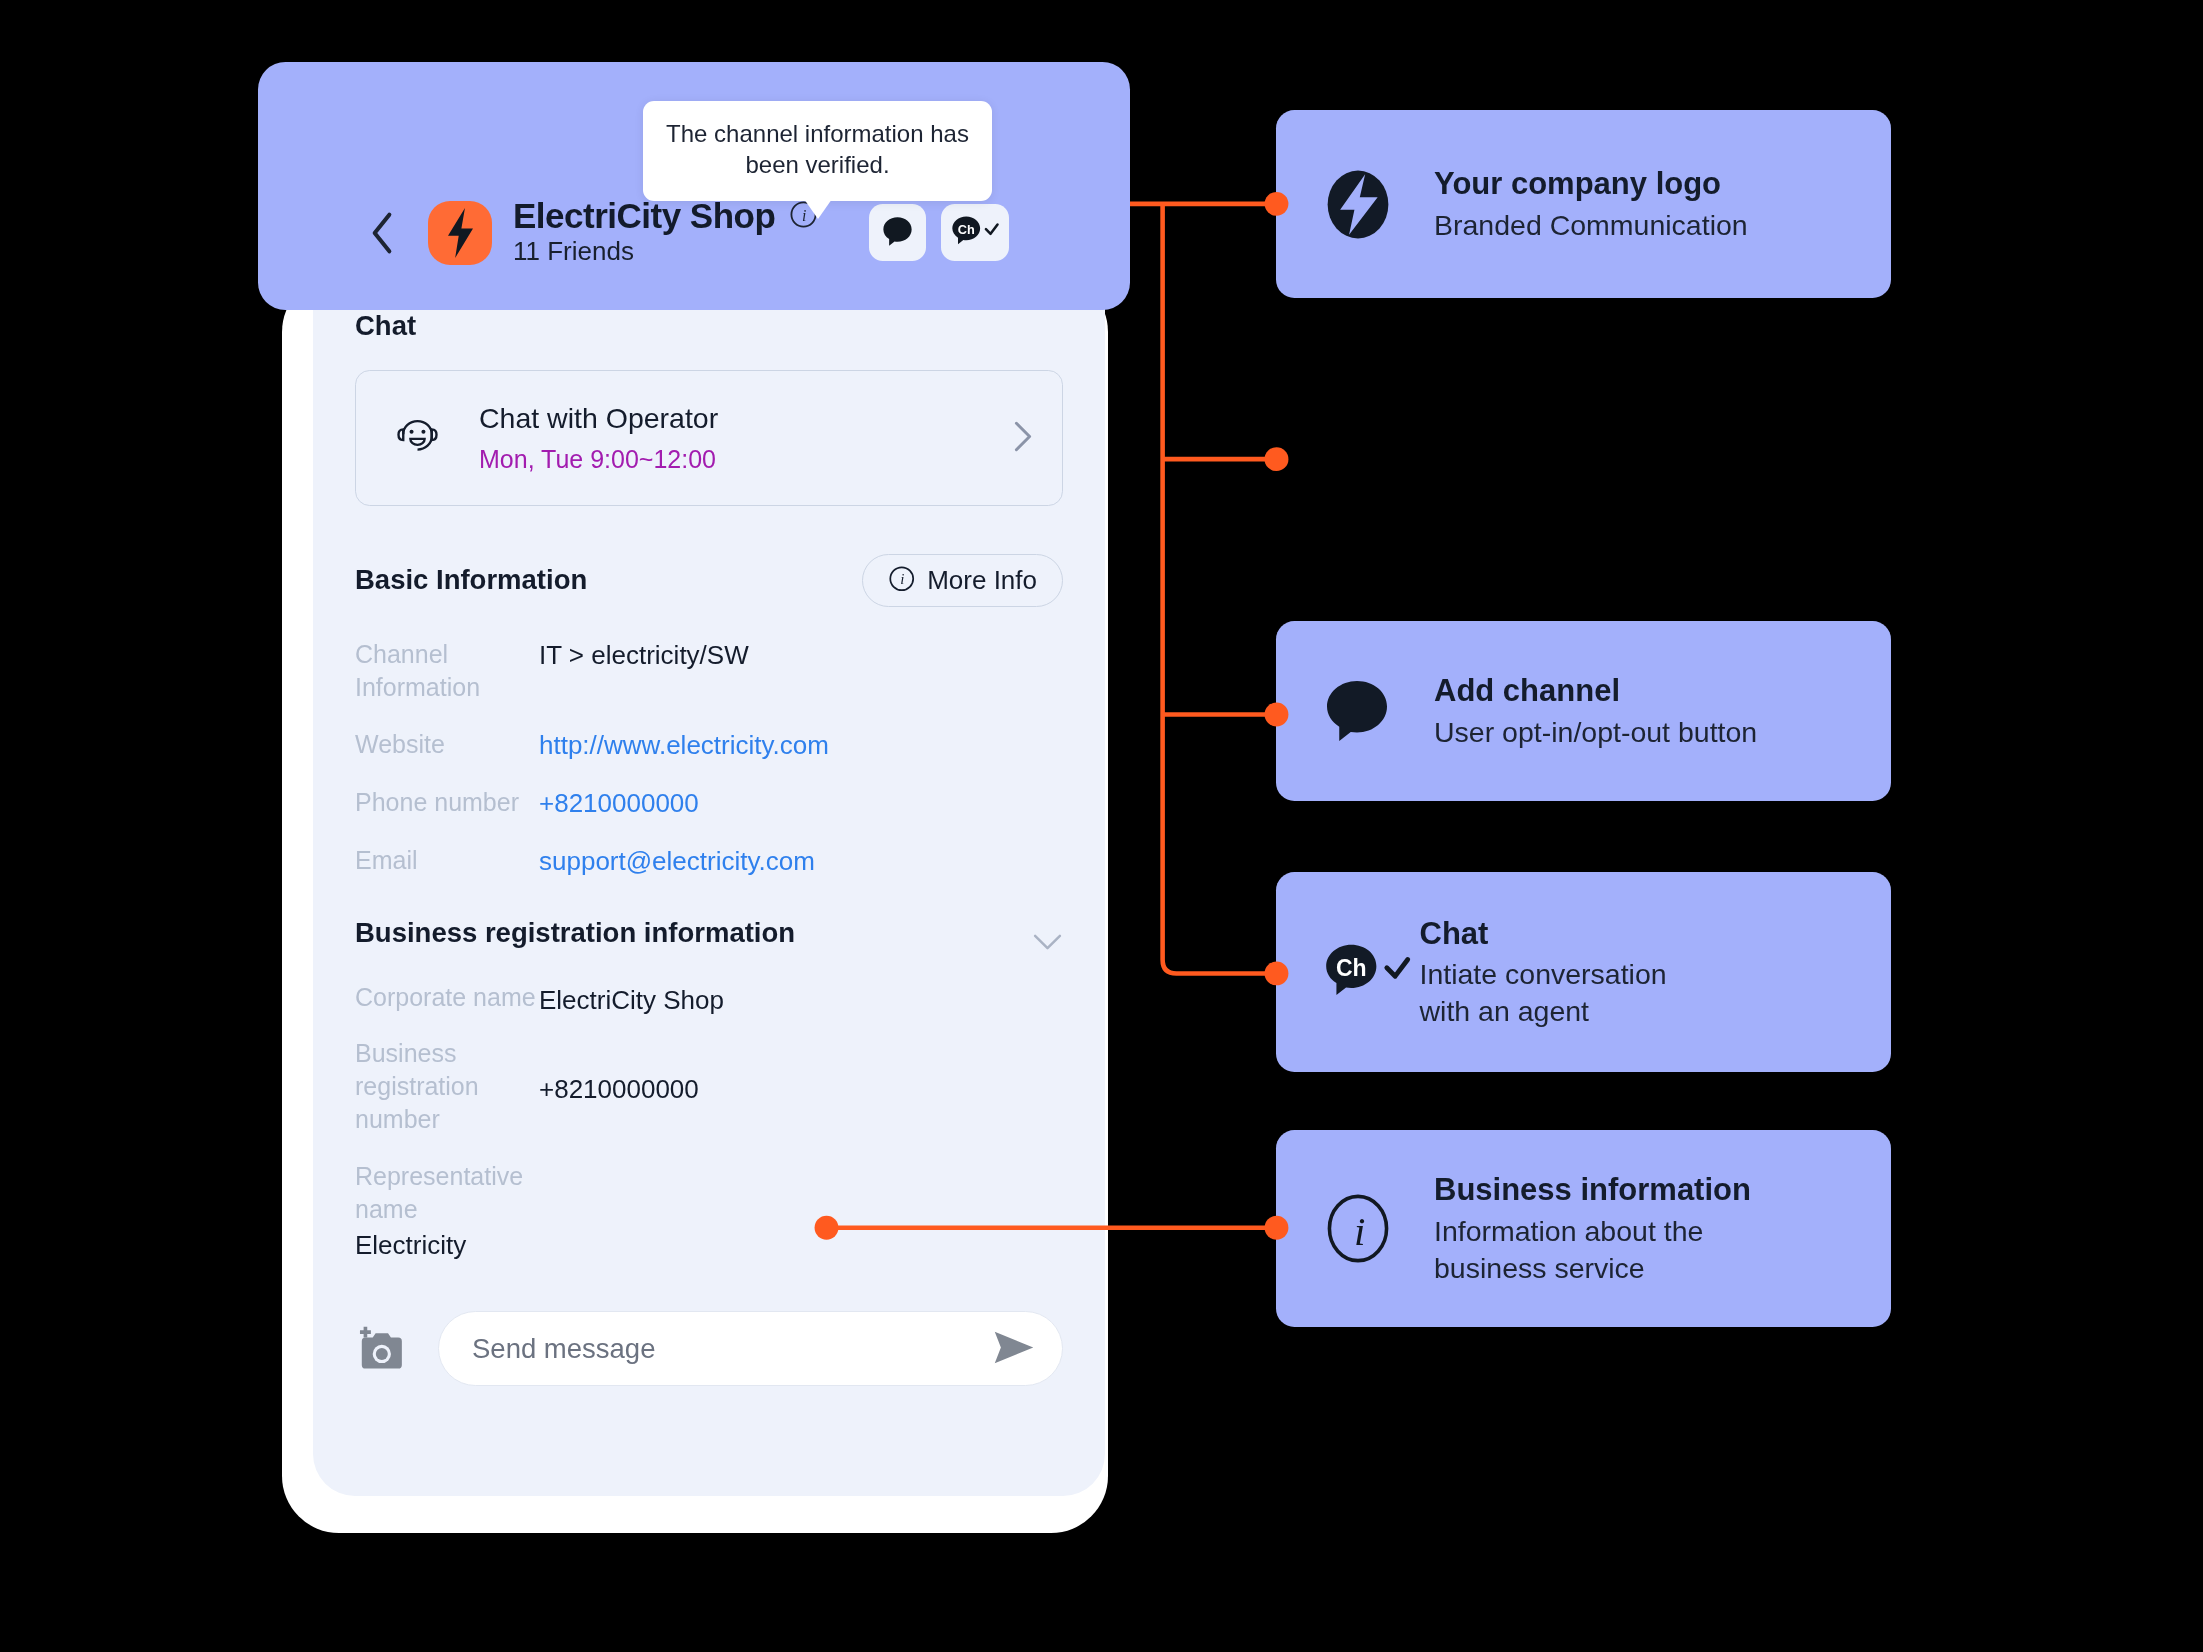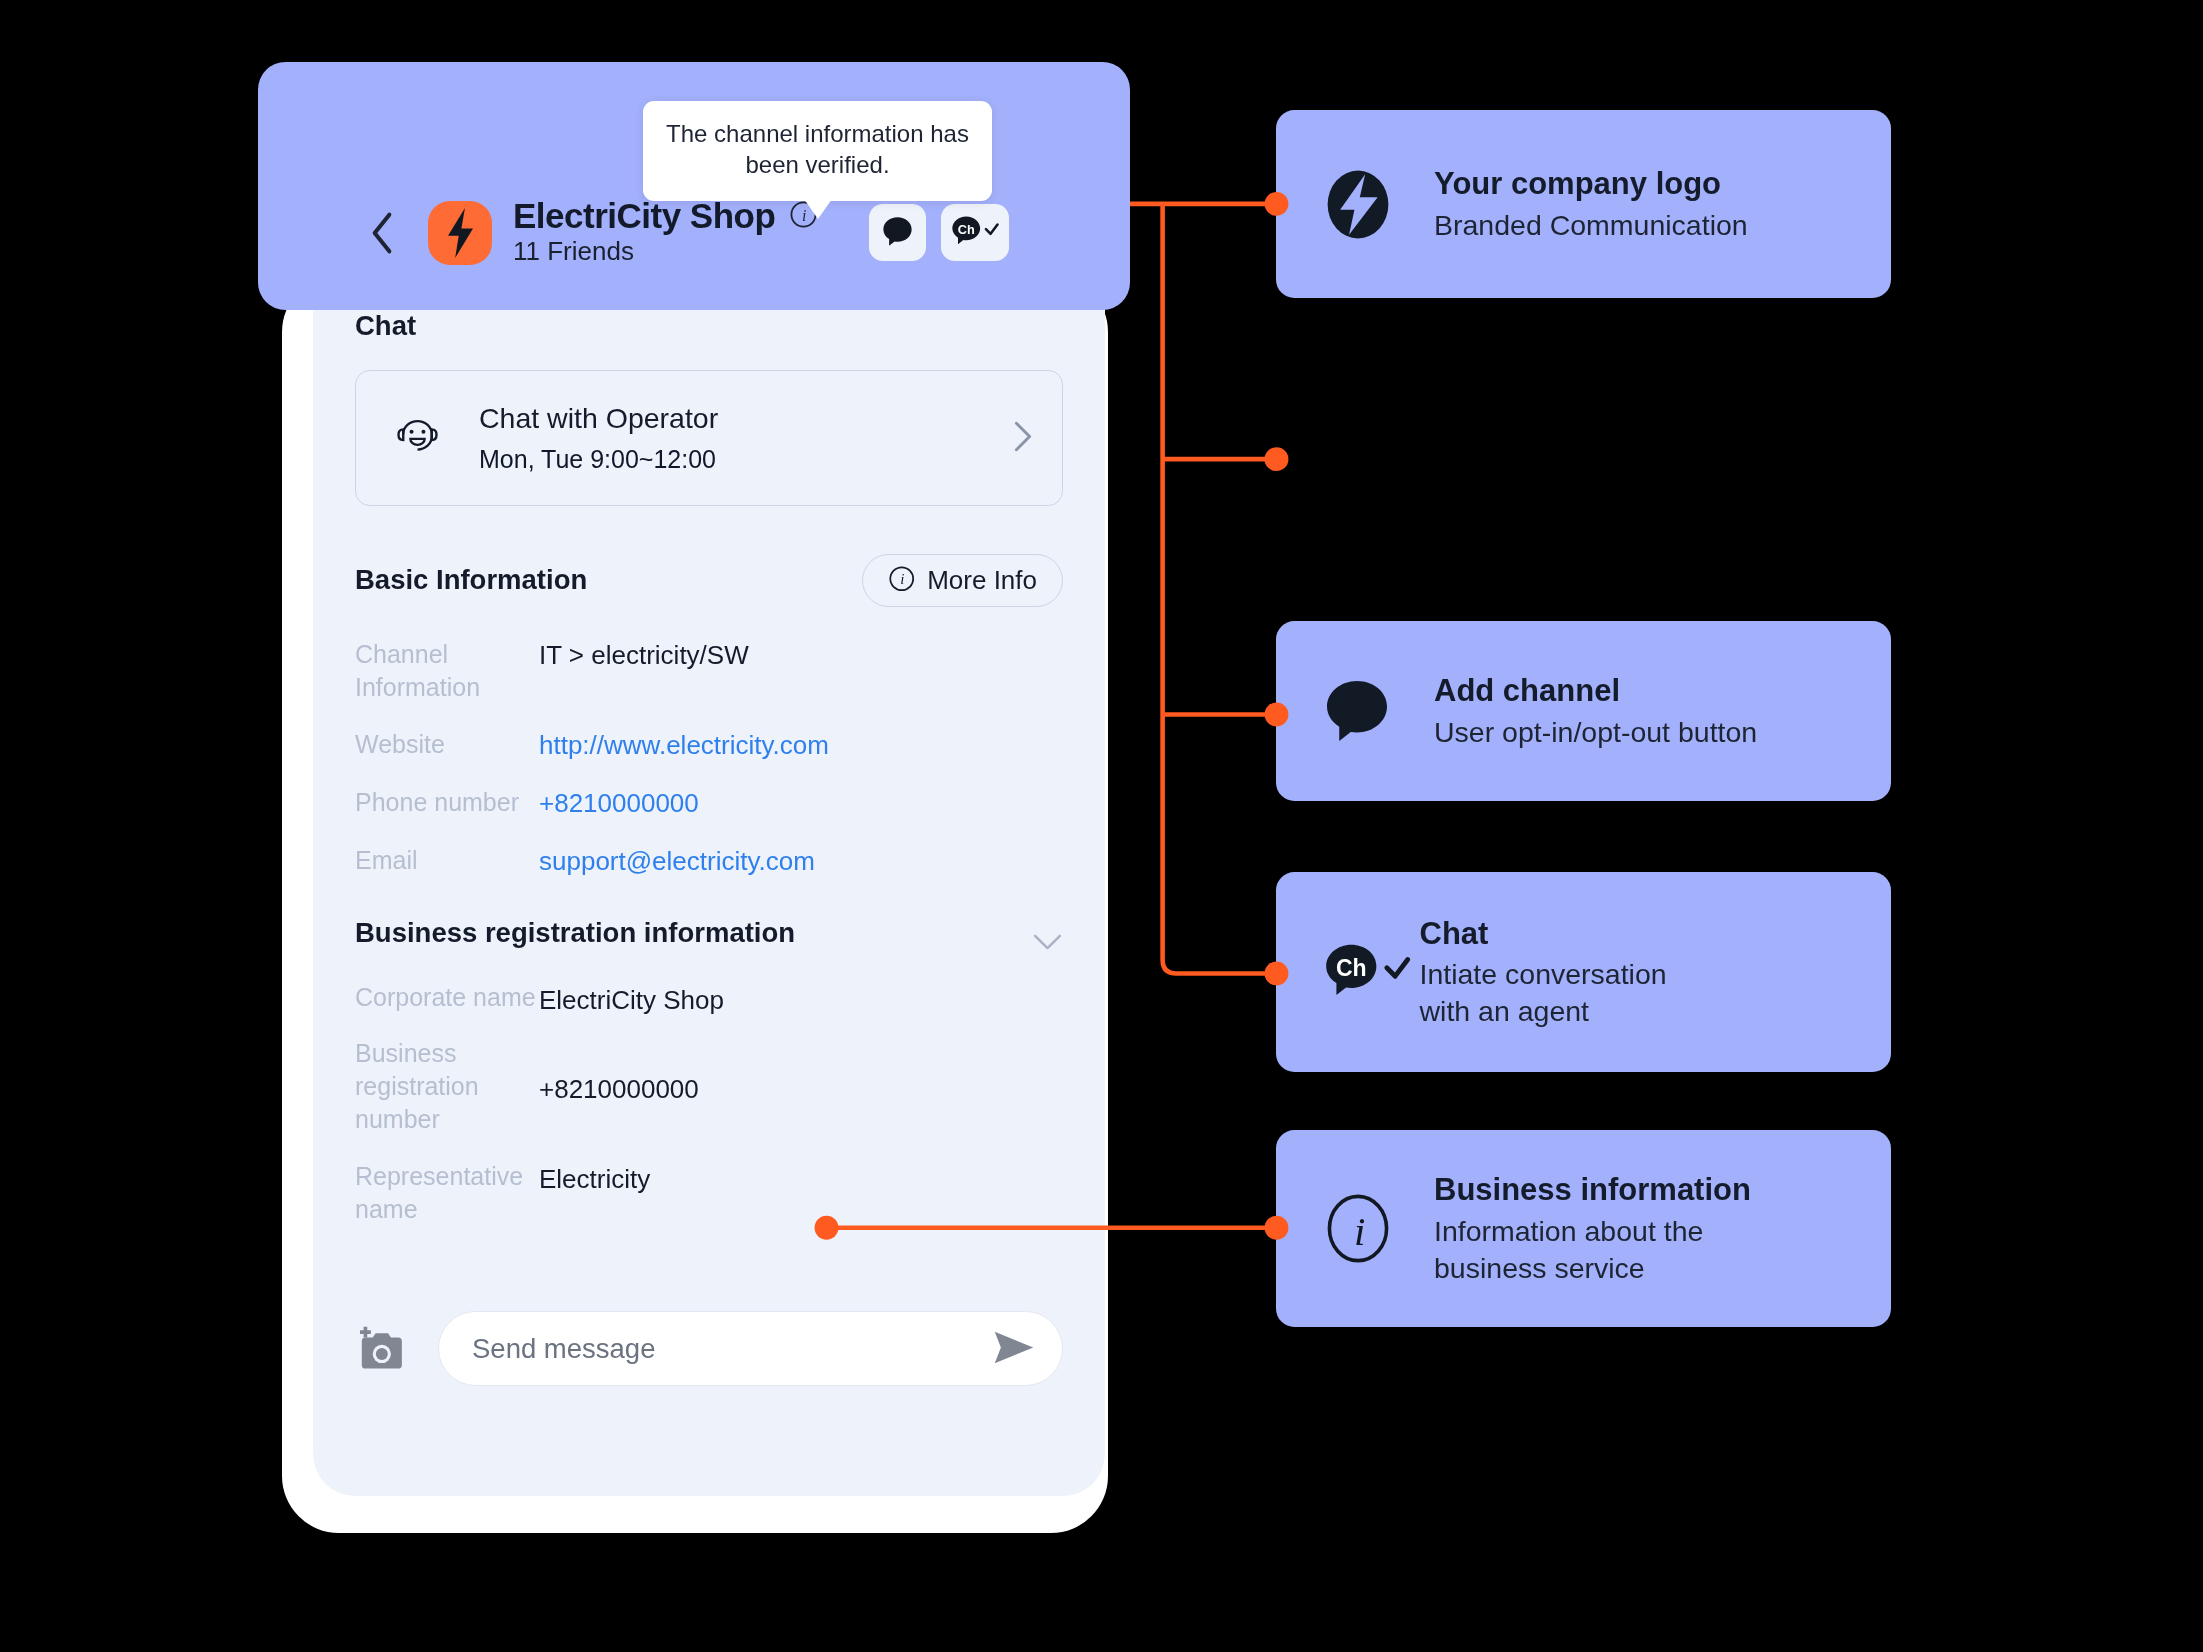--- a/index.html
+++ b/index.html
@@ -91,21 +91,21 @@
   .sec-title { font-size: 27.5px; font-weight: bold; color: #141c2c; }
 
   .operator-card {
     margin-top: 27.5px; height: 136px;
     border: 1.8px solid #ccd5e4; border-radius: 14.7px;
     display: flex; align-items: center; padding: 0 29px 0 33px;
     background: transparent; cursor: pointer;
   }
   .op-text { margin-left: 33px; }
   .op-title { font-size: 28.5px; color: #141c2c; line-height: 1.2; }
-  .op-sub { font-size: 25px; color: #0f172a; margin-top: 10px; }
+  .op-sub { font-size: 25px; color: #a21caf; margin-top: 10px; }
   .op-chevron { margin-left: auto; }
 
   .basic-head {
     margin-top: 48px; display: flex; align-items: center;
   }
   .more-info-btn {
     margin-left: auto; height: 53px; padding: 0 25px;
     border: 1.8px solid #ccd5e4; border-radius: 27px;
     background: transparent; cursor: pointer;
     display: flex; align-items: center; gap: 12px;
@@ -242,21 +242,21 @@
 
       <div class="biz-list">
         <div class="biz-row">
           <div class="biz-label">Corporate name</div>
           <div class="biz-value">ElectriCity Shop</div>
         </div>
         <div class="biz-row centered" style="margin-top:20px;">
           <div class="biz-label">Business registration number</div>
           <div class="biz-value">+8210000000</div>
         </div>
-        <div class="biz-row" style="margin-top:24px;">
+        <div class="biz-row" style="margin-top:24px;flex-direction:column;">
           <div class="biz-label">Representative name</div>
           <div class="biz-value">Electricity</div>
         </div>
       </div>
     </div>
 
     <div class="msg-bar">
       <button class="camera-btn">
         <svg width="48" height="51" viewBox="0 0 26 28" fill="#808792">
           <path d="M4 2h2v2h2v2H6v2H4V6H2V4h2z"></path>

